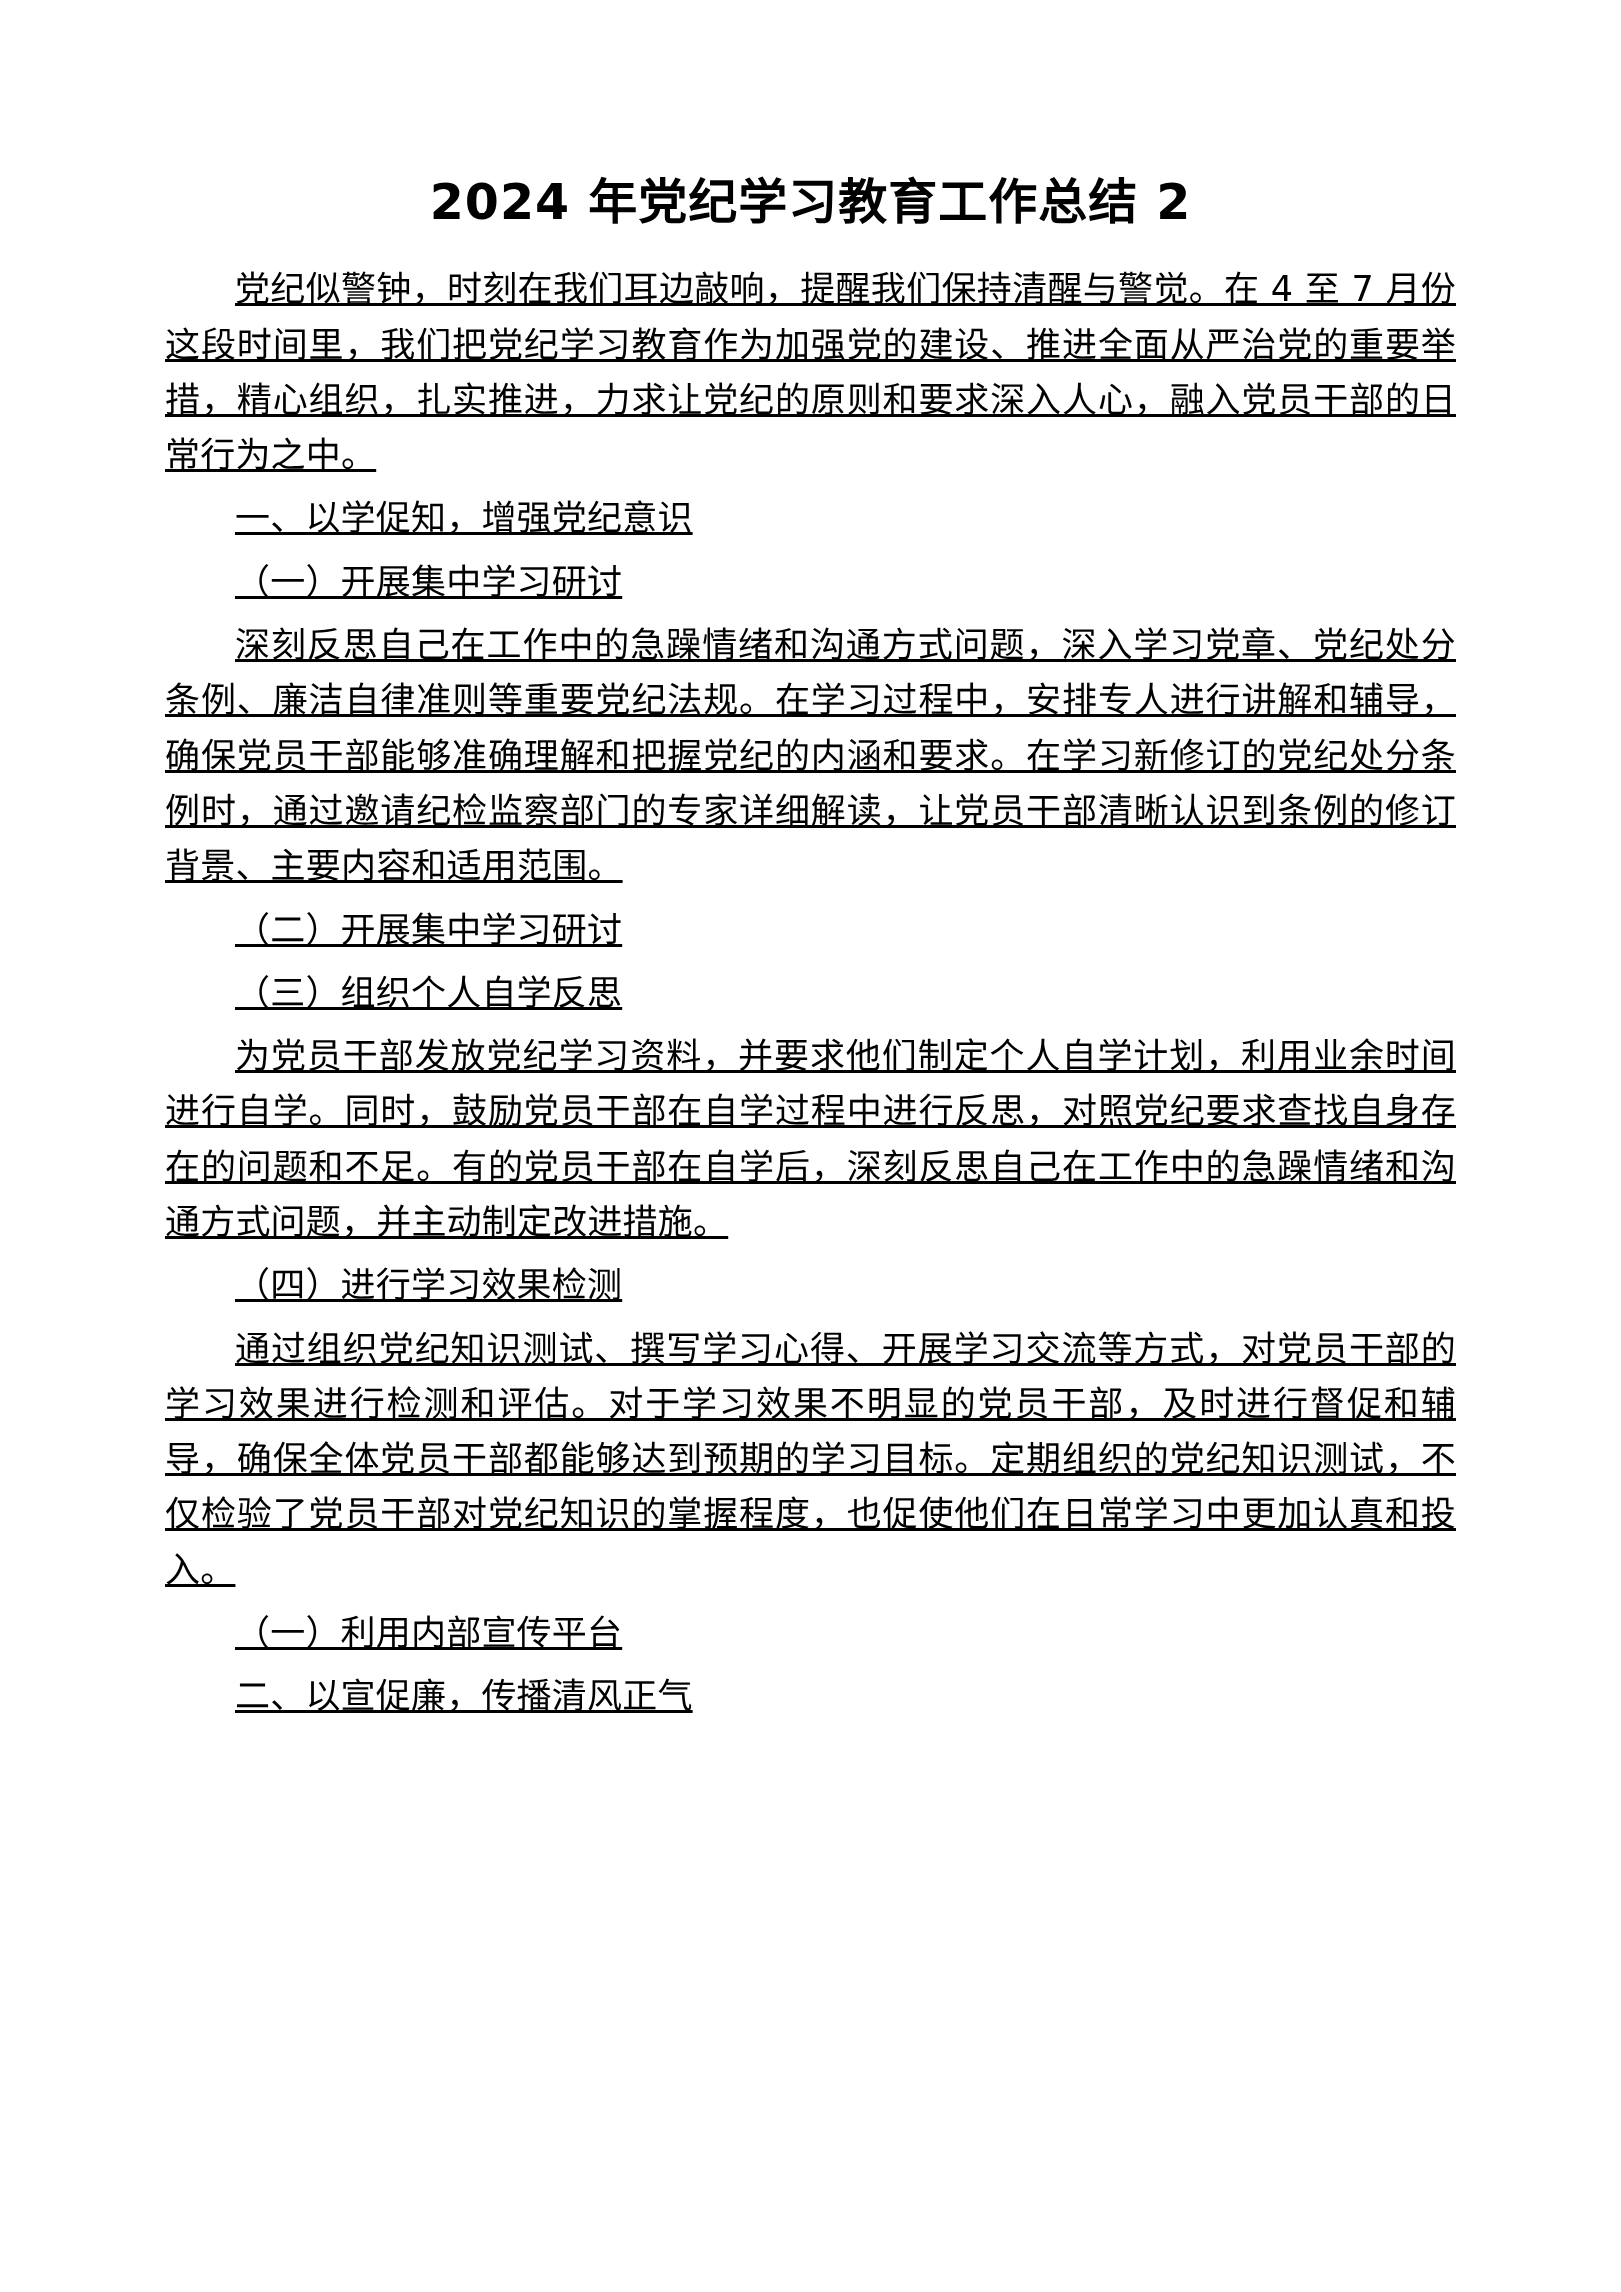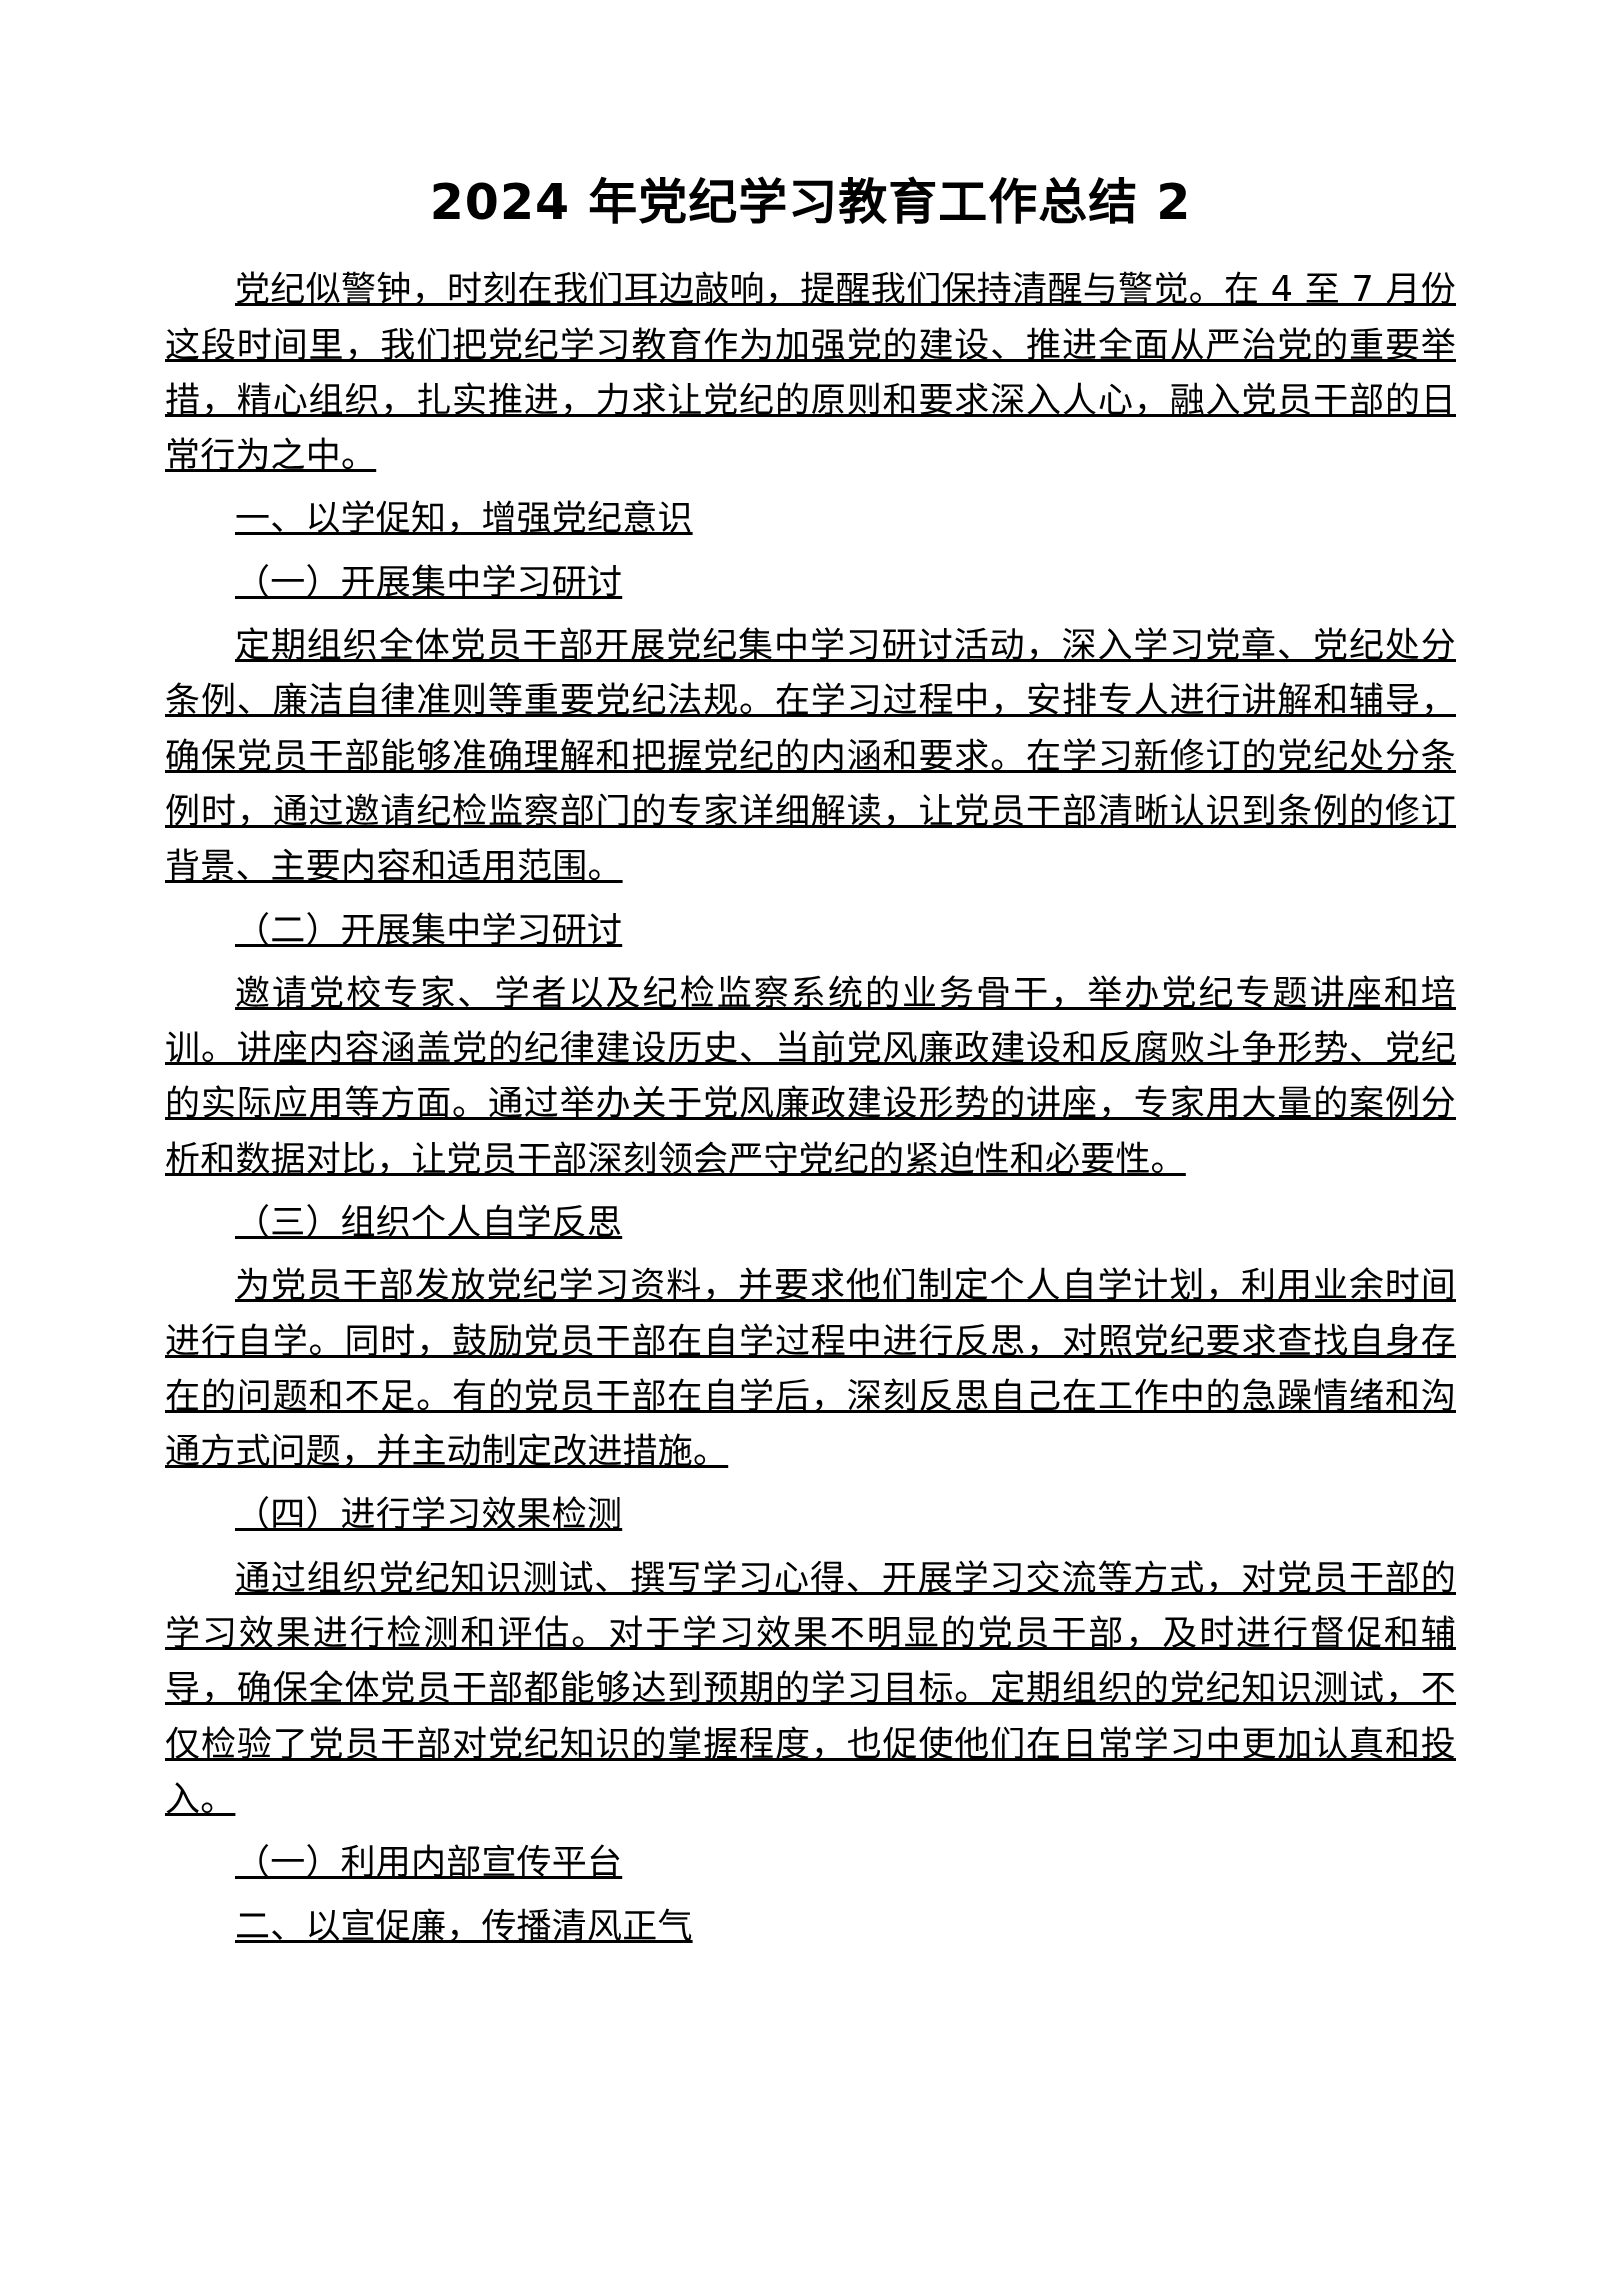--- a/index.html
+++ b/index.html
@@ -53,23 +53,22 @@
 <body>
 
 <div class="page">
 
   <h1 class="doc-title">2024 年党纪学习教育工作总结 2</h1>
 
   <div class="body-text">
     <p class="para">党纪似警钟，时刻在我们耳边敲响，提醒我们保持清醒与警觉。在 4 至 7 月份这段时间里，我们把党纪学习教育作为加强党的建设、推进全面从严治党的重要举措，精心组织，扎实推进，力求让党纪的原则和要求深入人心，融入党员干部的日常行为之中。</p>
     <p class="para">一、以学促知，增强党纪意识</p>
     <p class="para">（一）开展集中学习研讨</p>
-    <p class="para">定期组织全体党员干部开展党纪集中学习研讨活动，深入学习党章、党纪处分条例、廉洁自律准则等重要党纪法规。在学习过程中，安排专人进行讲解和辅导，确保党员干部能够准确理解和把握党纪的内涵和要求。在学习新修订的党纪处分条例时，通过邀请纪检监察部门的专家详细解读，让党员干部清晰认识到条例的修订背景、主要内容和适用范围。</p>
+    <p class="para">深刻反思自己在工作中的急躁情绪和沟通方式问题，深入学习党章、党纪处分条例、廉洁自律准则等重要党纪法规。在学习过程中，安排专人进行讲解和辅导，确保党员干部能够准确理解和把握党纪的内涵和要求。在学习新修订的党纪处分条例时，通过邀请纪检监察部门的专家详细解读，让党员干部清晰认识到条例的修订背景、主要内容和适用范围。</p>
     <p class="para">（二）开展集中学习研讨</p>
-    <p class="para">邀请党校专家、学者以及纪检监察系统的业务骨干，举办党纪专题讲座和培训。讲座内容涵盖党的纪律建设历史、当前党风廉政建设和反腐败斗争形势、党纪的实际应用等方面。通过举办关于党风廉政建设形势的讲座，专家用大量的案例分析和数据对比，让党员干部深刻领会严守党纪的紧迫性和必要性。</p>
     <p class="para">（三）组织个人自学反思</p>
     <p class="para">为党员干部发放党纪学习资料，并要求他们制定个人自学计划，利用业余时间进行自学。同时，鼓励党员干部在自学过程中进行反思，对照党纪要求查找自身存在的问题和不足。有的党员干部在自学后，深刻反思自己在工作中的急躁情绪和沟通方式问题，并主动制定改进措施。</p>
     <p class="para">（四）进行学习效果检测</p>
     <p class="para">通过组织党纪知识测试、撰写学习心得、开展学习交流等方式，对党员干部的学习效果进行检测和评估。对于学习效果不明显的党员干部，及时进行督促和辅导，确保全体党员干部都能够达到预期的学习目标。定期组织的党纪知识测试，不仅检验了党员干部对党纪知识的掌握程度，也促使他们在日常学习中更加认真和投入。</p>
     <p class="para">（一）利用内部宣传平台</p>
     <p class="para">二、以宣促廉，传播清风正气</p>
   </div>
 
 </div>
 

